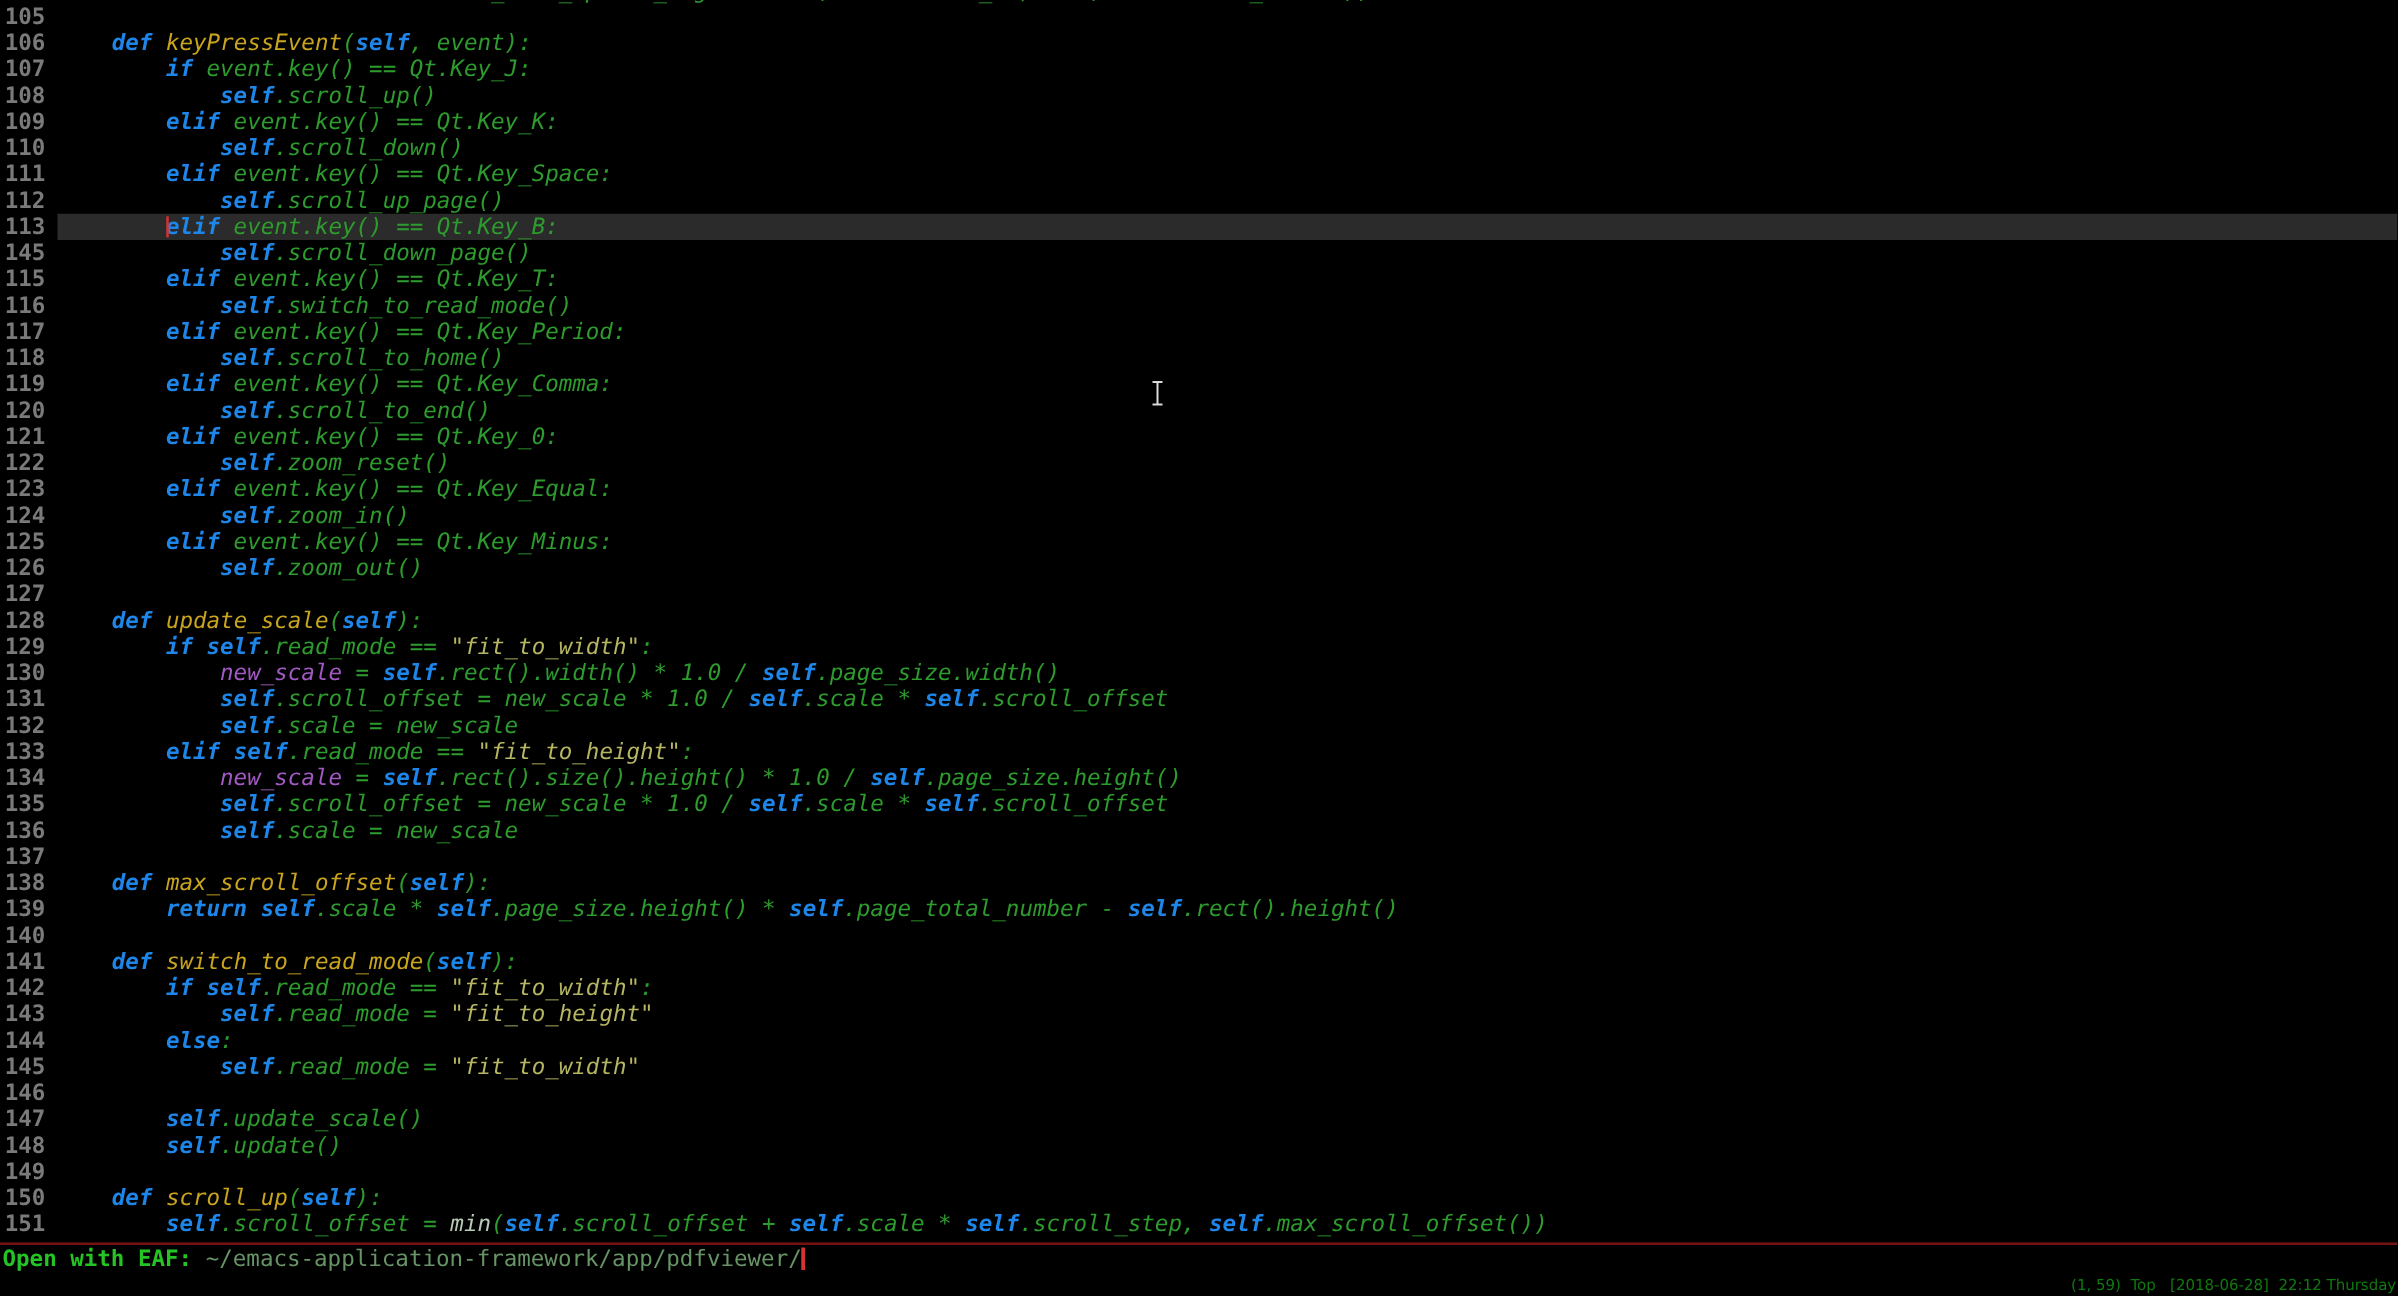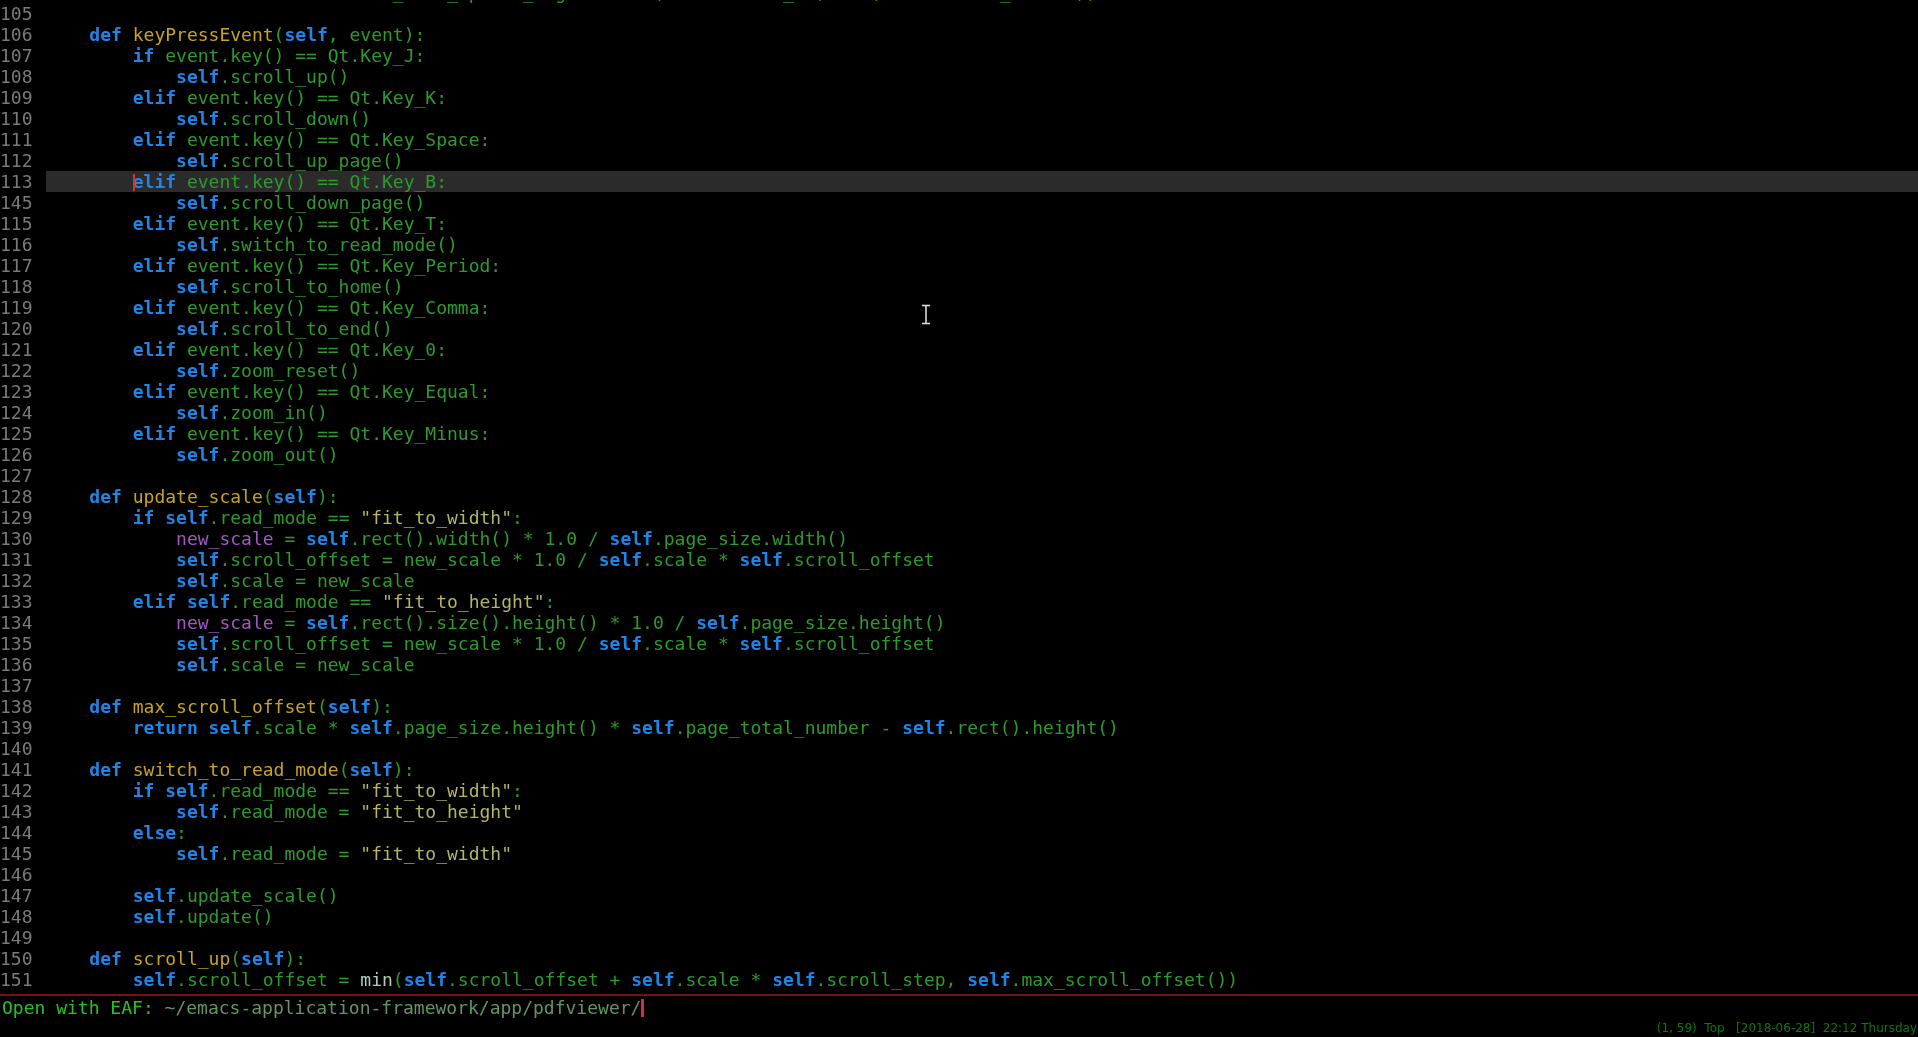--- a/index.html
+++ b/index.html
@@ -18,26 +18,27 @@
   .line{
     display:flex;
     height:21px;
     line-height:21px;
     font-size:18px;
     white-space:pre;
   }
   .ln{
     flex:0 0 40px;
     width:40px;
-    text-align:left;
+    text-align:center;
     padding-right:6px;
     color:var(--linenum);
     user-select:none;
+    font-weight:bold;
   }
-  .code{ flex:1 1 auto; }
+  .code{ flex:1 1 auto;font-style:italic; }
   .line.hl .code{ background:var(--hl_bg); }
   .s-kw{ color:var(--keyword); font-weight:bold; }
   .s-fn{ color:var(--function); }
   .s-d { color:var(--default); }
   .s-str{ color:var(--string); }
   .s-var{ color:var(--variable);margin-top:28px; }
   .s-bi{ color:var(--builtin); }
   .caret{
     display:inline-block;
     width:2px;height:17px;
@@ -52,21 +53,21 @@
     height:2px;
     background:var(--divider);
   }
   #minibuffer{
     position:absolute;
     left:2px; top:997px;
     height:21px; line-height:21px;
     font-size:18px;
     white-space:pre;
   }
-  #mb-prompt{ color:var(--prompt); font-weight:normal; }
+  #mb-prompt{ color:var(--prompt); font-weight:bold; }
   #mb-input{ color:var(--input); }
   .mb-caret{
     display:inline-block;
     width:3px;height:18px;
     background:var(--cursor);
     vertical-align:middle;
     position:relative; top:-1px;
   }
   #tray{
     position:absolute;

